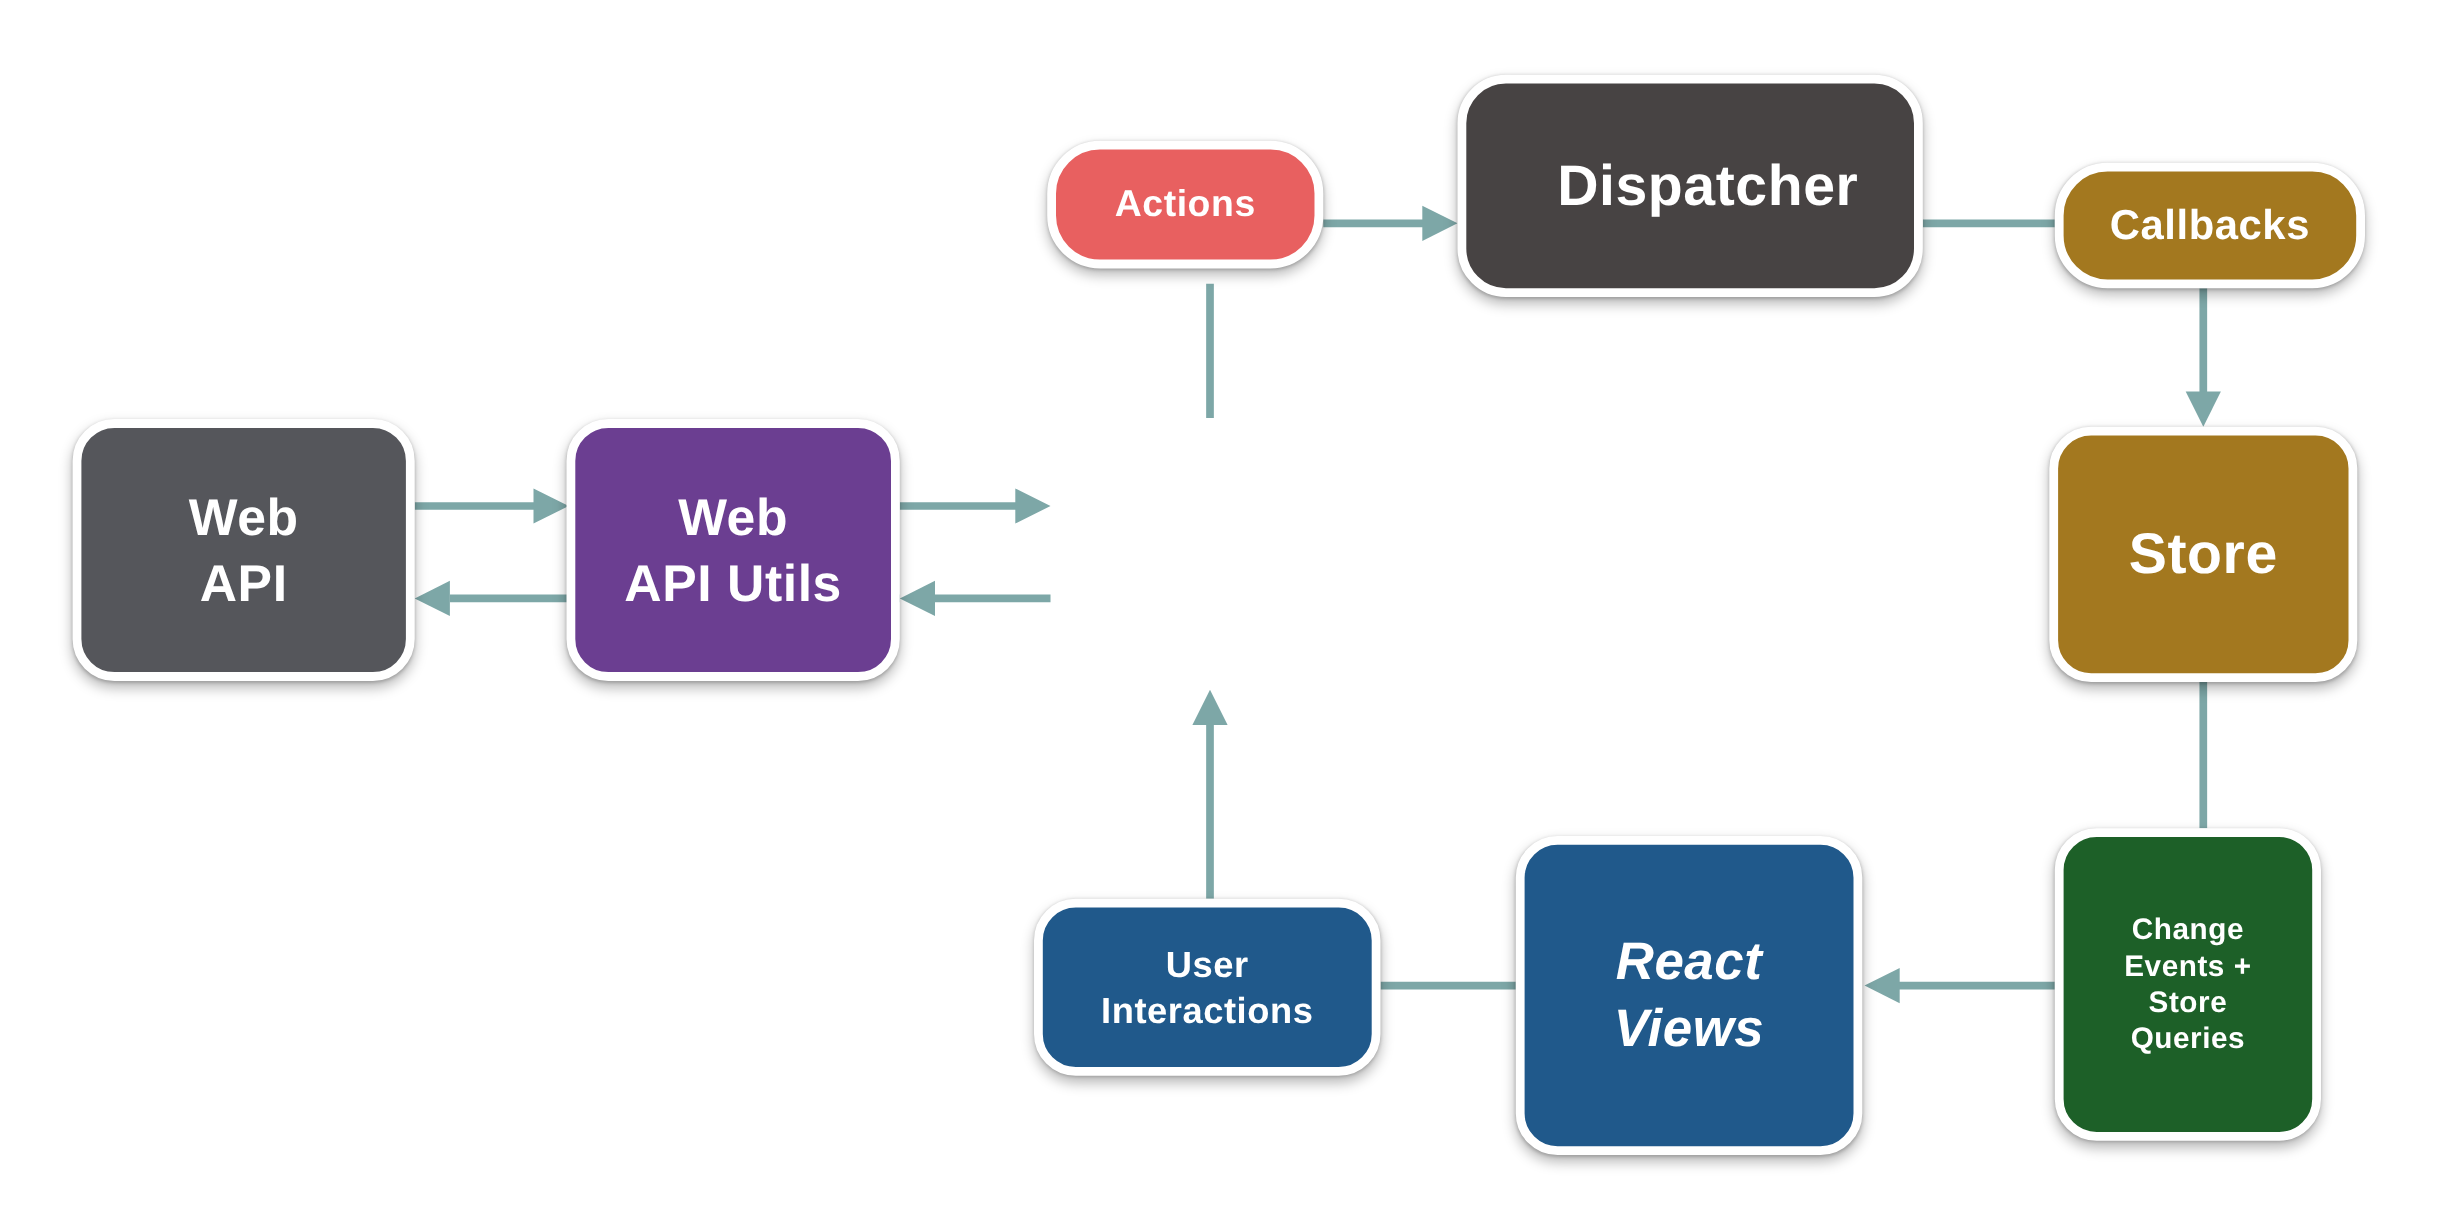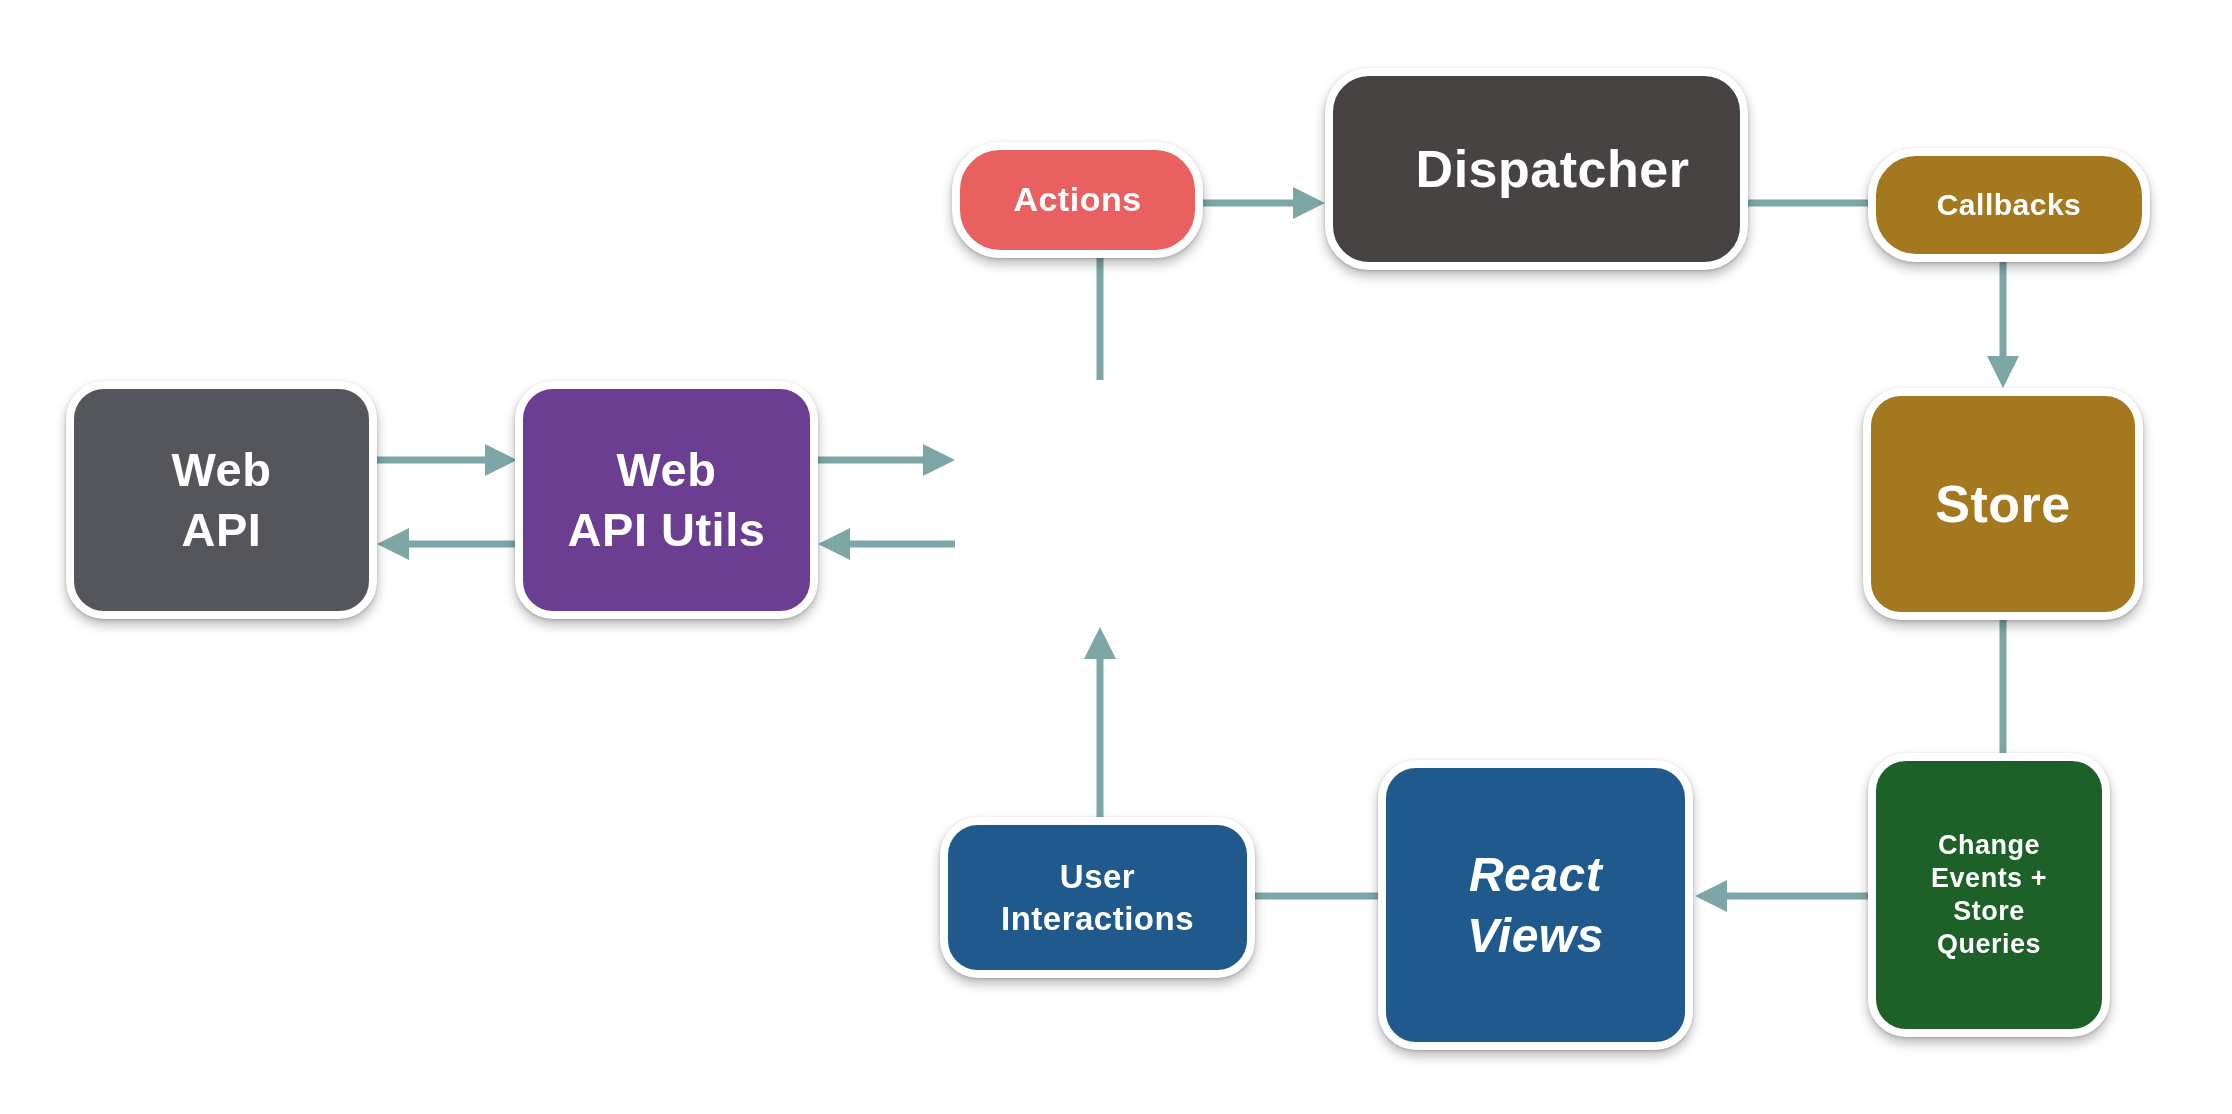--- a/index.html
+++ b/index.html
@@ -28,23 +28,23 @@
     color: #ffffff;
     font-weight: bold;
     white-space: pre-line;
     box-shadow: 0 6px 12px rgba(0,0,0,0.28), 0 1px 3px rgba(0,0,0,0.18);
     line-height: 1.28;
     letter-spacing: 0.5px;
   }
   #node-web-api           { left: 66px;   top: 381px; width: 311px; height: 238px; font-size: 47px; }
   #node-web-api-utils     { left: 515px;  top: 381px; width: 303px; height: 238px; font-size: 47px; }
   #node-action-creators   { left: 955px;  top: 380px; width: 310px; height: 245px; font-size: 47px; }
-  #node-actions           { left: 952px;  top: 142px; width: 251px; height: 116px; font-size: 34px; border-radius: 48px; }
+  #node-actions           { left: 952px;  top: 128px; width: 251px; height: 116px; font-size: 34px; border-radius: 48px; }
   #node-dispatcher        { left: 1325px; top: 68px;  width: 423px; height: 202px; font-size: 52px; border-radius: 44px; padding-left: 32px; }
-  #node-callbacks         { left: 1868px; top: 148px; width: 282px; height: 114px; font-size: 30px; border-radius: 48px; text-align: center; }
+  #node-callbacks         { left: 1868px; top: 148px; width: 282px; height: 114px; font-size: 38px; border-radius: 48px; text-align: center; }
   #node-store             { left: 1863px; top: 388px; width: 280px; height: 232px; font-size: 52px; }
   #node-change-events     { left: 1868px; top: 753px; width: 242px; height: 284px; font-size: 27px; line-height: 1.22; }
   #node-react-views       { left: 1378px; top: 760px; width: 315px; height: 290px; font-size: 48px; font-style: italic; }
   #node-user-interactions { left: 940px;  top: 817px; width: 315px; height: 161px; font-size: 33px; line-height: 1.25; }
   .edge-line { stroke-width: 7; fill: none; }
 </style>
 </head>
 <body>
 
 <div class="canvas" style="background: rgb(255, 255, 255);">

